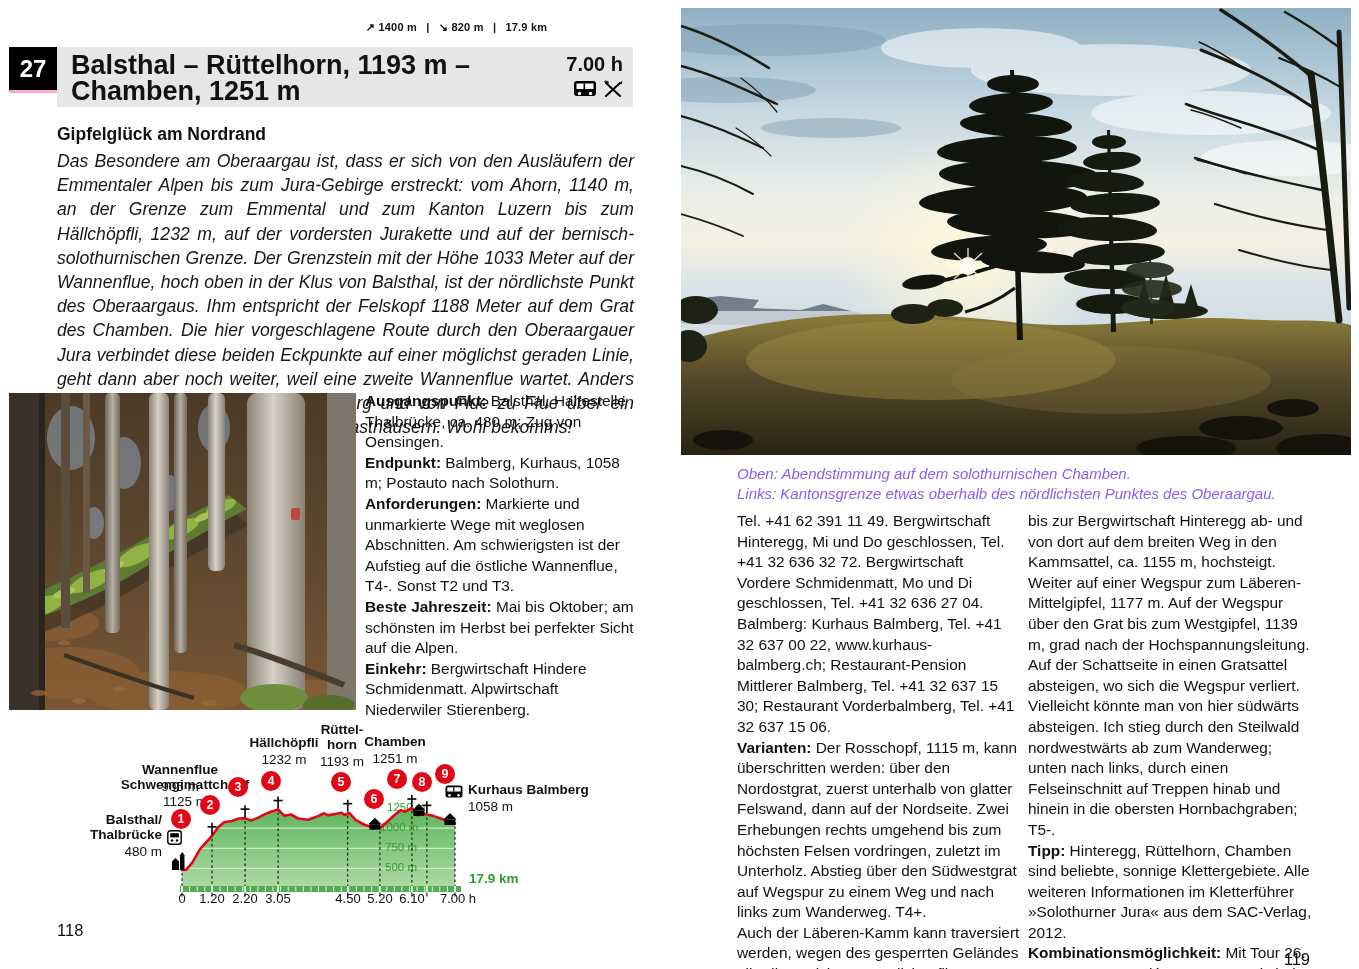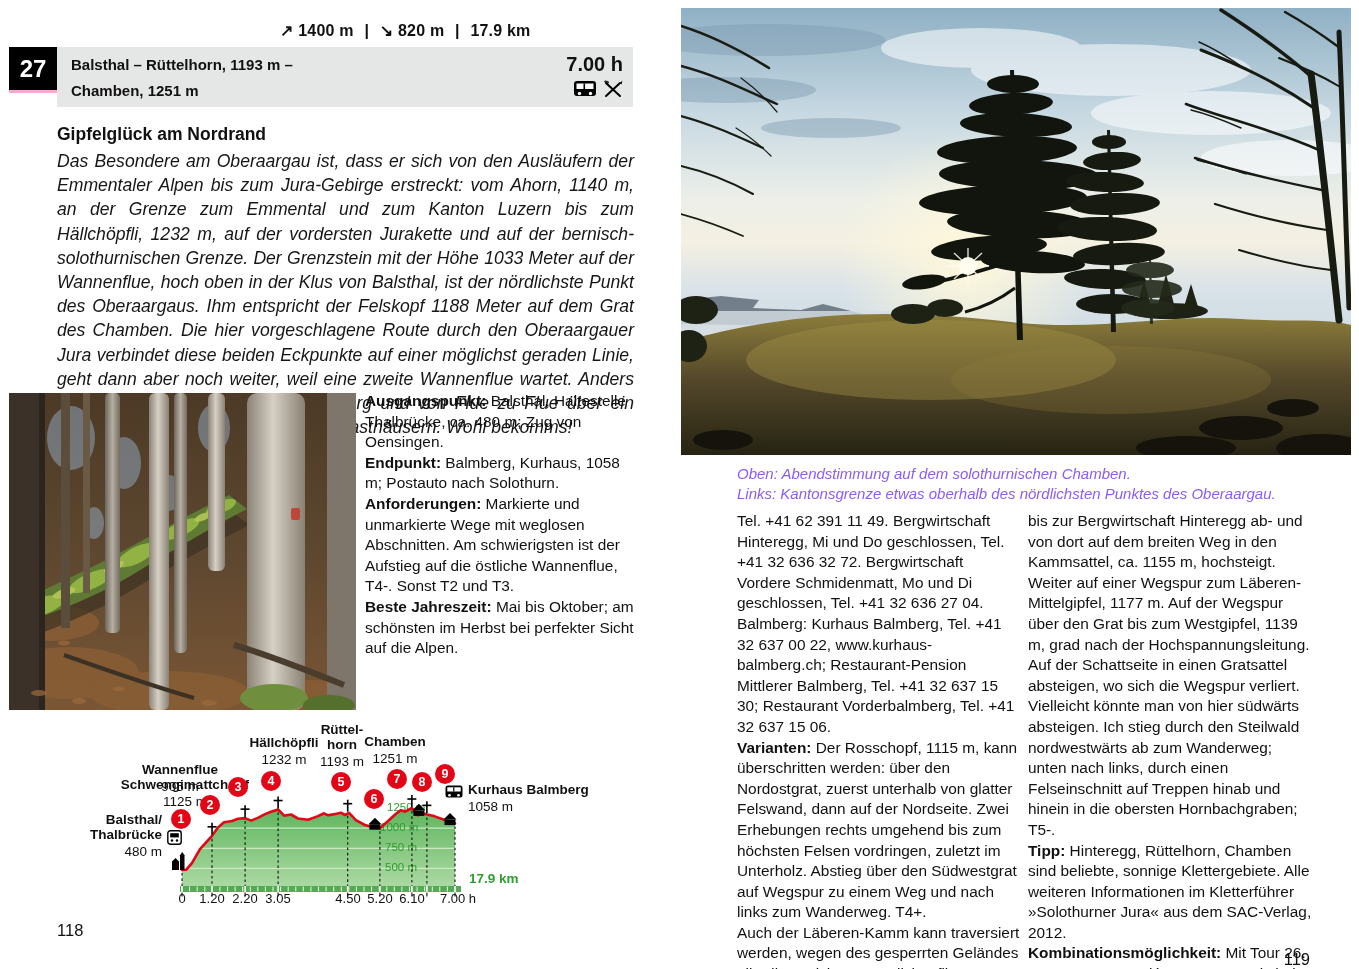--- a/index.html
+++ b/index.html
@@ -3,27 +3,27 @@
 <meta charset="utf-8">
 <style>
   html,body{margin:0;padding:0;}
   body{
     width:1359px;height:969px;position:relative;background:#ffffff;
     font-family:"Liberation Sans", sans-serif;color:#111;overflow:hidden;
     -webkit-font-smoothing:antialiased;
   }
   .abs{position:absolute;}
   
-  .stats{left:280px;top:21px;width:353px;text-align:left;font-size:16px;font-weight:bold;letter-spacing:.2px;}
+  .stats{left:280px;top:21px;width:353px;text-align:center;font-size:11px;font-weight:bold;letter-spacing:.2px;}
   .stats .sep{margin:0 6px;}
   .route-badge{left:9px;top:47px;width:48px;height:46px;background:#000000;border-bottom:3px solid #f9a8d4;
     color:#fff;font-size:24px;font-weight:bold;display:flex;align-items:center;justify-content:center;box-sizing:border-box;}
   .title-bar{left:57px;top:47px;width:576px;height:60px;background:#e5e6e6;box-sizing:border-box;
     display:flex;justify-content:space-between;padding:5px 10px 0 14px;}
-  .title{font-size:15px;line-height:26px;font-weight:bold;}
+  .title{font-size:27px;line-height:26px;font-weight:bold;}
   .title-right{text-align:right;}
   .duration{font-size:20px;font-weight:bold;line-height:24px;}
   .title-icons{margin-top:4px;display:flex;gap:6px;justify-content:flex-end;align-items:center;}
   
   .heading{left:57px;top:124px;width:576px;font-size:17.5px;font-weight:bold;}
   .intro{left:57px;top:149px;width:577px;font-size:17.6px;line-height:24.2px;font-style:italic;
     text-align:justify;color:#161616;}
   .photo-left{left:9px;top:393px;width:347px;height:317px;}
   .info-block{left:365px;top:391px;width:270px;font-size:15.4px;line-height:20.6px;}
   .info-block p{margin:0;}
@@ -170,20 +170,21 @@
     <ellipse cx="200" cy="310" rx="8" ry="3"></ellipse>
       <ellipse cx="55" cy="250" rx="6" ry="2.5"></ellipse>
   </g>
 </svg>
 
 <div class="abs info-block">
     <p><span class="b">Ausgangspunkt: </span><span>Balsthal, Haltestelle Thalbrücke, ca. 480 m; Zug von Oensingen.</span></p>
     <p><span class="b">Endpunkt: </span><span>Balmberg, Kurhaus, 1058 m; Postauto nach Solothurn.</span></p>
     <p><span class="b">Anforderungen: </span><span>Markierte und unmarkierte Wege mit weglosen Abschnitten. Am schwierigsten ist der Aufstieg auf die östliche Wannenflue, T4-. Sonst T2 und T3.</span></p>
     <p><span class="b">Beste Jahreszeit: </span><span>Mai bis Oktober; am schönsten im Herbst bei perfekter Sicht auf die Alpen.</span></p>
+    <p><span class="b">Einkehr: </span><span>Bergwirtschaft Hindere Schmidenmatt. Alpwirtschaft Niederwiler Stierenberg.</span></p>
   </div>
 
 <div class="abs chart">
   <svg class="layer bg-layer" id="chart-bg" width="620" height="208">
       <defs>
         <linearGradient id="gg" x1="0" y1="0" x2="0" y2="1">
           <stop offset="0" stop-color="#5eb55e"></stop>
           <stop offset="1" stop-color="#abd9a2"></stop>
         </linearGradient>
         <clipPath id="gclip">

